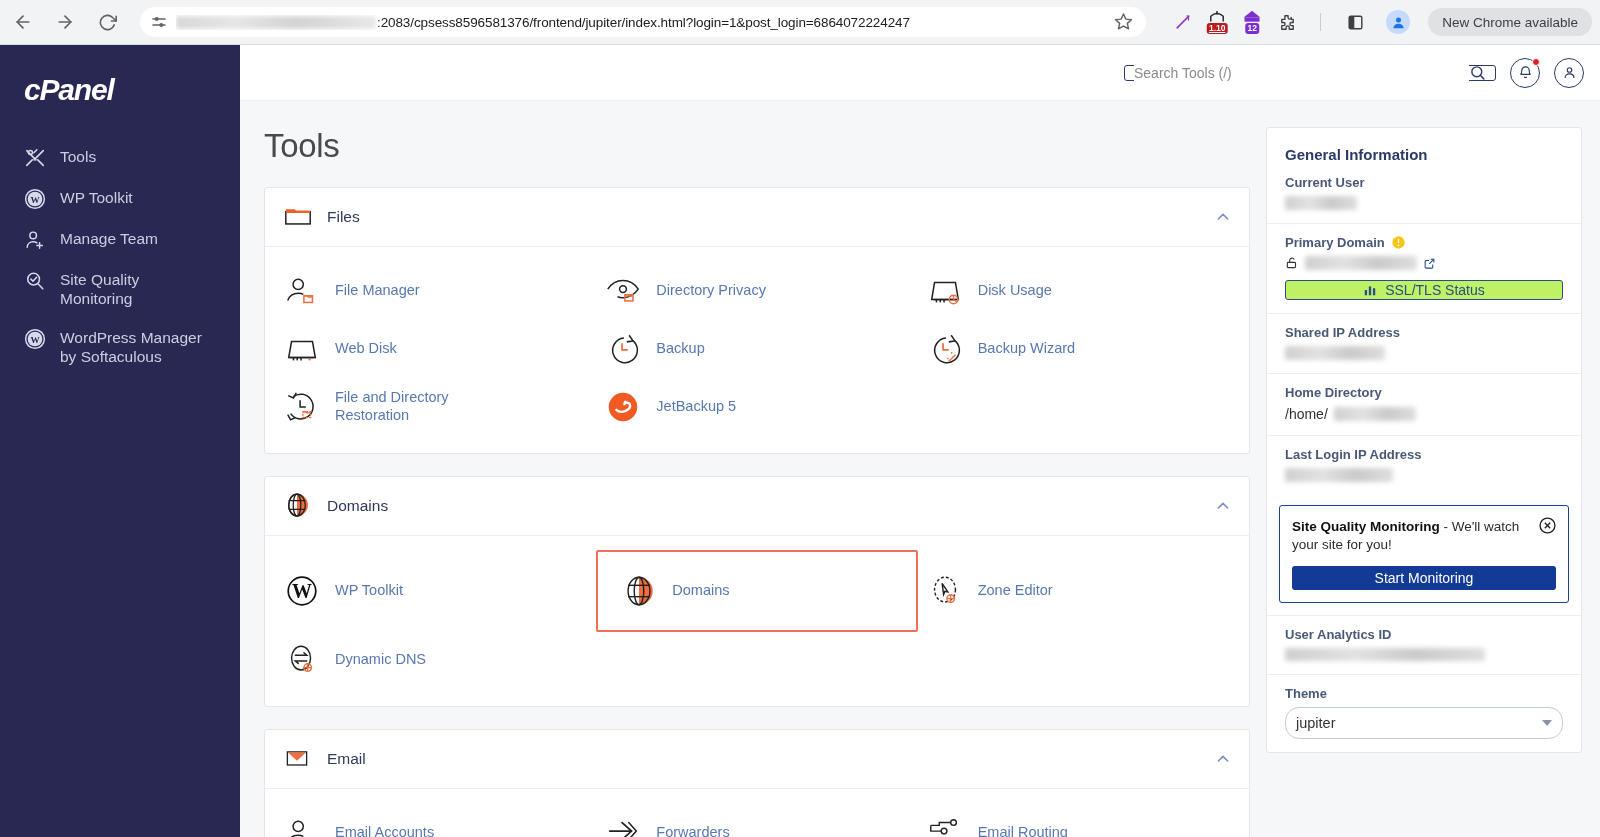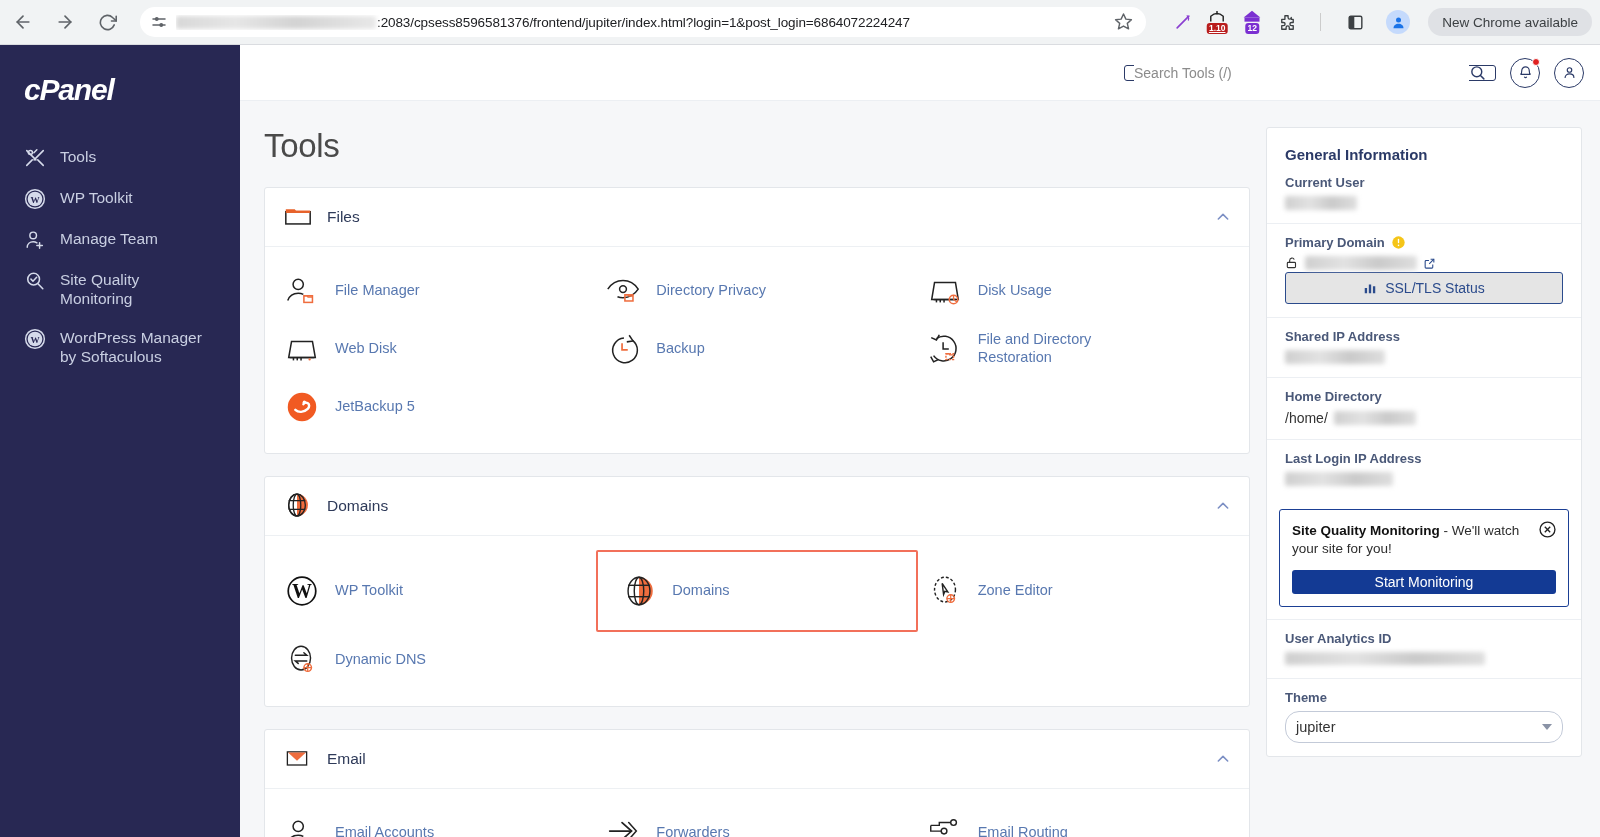--- a/index.html
+++ b/index.html
@@ -179,22 +179,22 @@
     filter: blur(2.4px);
   }
   .redact.w1 { width: 72px; }
   .redact.w2 { width: 112px; }
   .redact.w3 { width: 100px; }
   .redact.w4 { width: 82px; }
   .redact.w5 { width: 108px; }
   .redact.w6 { width: 200px; height: 13px; }
   .warn-ico { width: 15px; height: 15px; }
   .ssl-btn {
-    margin-top: 2px; width: 100%; height: 32px;
-    border: 1px solid #2b4b8c; background: #e5e5e5;
+    margin-top: 10px; width: 100%; height: 20px;
+    border: 1px solid #2b4b8c; background: #bef264;
     border-radius: 3px; display: flex; align-items: center;
     justify-content: center; gap: 8px; color: #2b4b8c;
     font-size: 14px; cursor: pointer;
   }
   .notice {
     margin: 10px 12px 12px 12px; border: 1px solid #1b3f94;
     border-radius: 3px; padding: 12px 12px 12px 12px; position: relative;
   }
   .notice-text { font-size: 13.5px; color: #2d2d2d; line-height: 1.35; padding-right: 26px; }
   .notice-text b { color: #111; }
@@ -476,20 +476,33 @@
               <span class="tool-ico">
                 <svg width="38" height="38" viewBox="0 0 40 40" fill="none" stroke="#222" stroke-width="1.6">
                     <path d="M30 11a13 13 0 1 1-9 -2.6"></path>
                     <polyline points="26.5,5.5 30.5,11.5 24,12.5"></polyline>
                     <path d="M19 14v7h6" stroke="#ef6d3e" stroke-width="1.8"></path>
                   </svg>
               </span>
               <span class="tool-label">Backup</span>
             </div>
 
+            <div class="tool">
+              <span class="tool-ico">
+                <svg width="38" height="38" viewBox="0 0 40 40" fill="none" stroke="#222" stroke-width="1.6">
+                    <path d="M30 11a13 13 0 1 1-9 -2.6"></path>
+                    <polyline points="26.5,5.5 30.5,11.5 24,12.5"></polyline>
+                    <path d="M18 14v7h6" stroke="#ef6d3e" stroke-width="1.8"></path>
+                    <line x1="24" y1="33" x2="31" y2="26" stroke="#ef6d3e" stroke-width="1.5"></line>
+                    <circle cx="23" cy="30" r="0.9" fill="#ef6d3e" stroke="none"></circle>
+                    <circle cx="27" cy="24" r="0.9" fill="#ef6d3e" stroke="none"></circle>
+                  </svg>
+              </span>
+              <span class="tool-label">Backup Wizard</span>
+            </div>
 
             <div class="tool">
               <span class="tool-ico">
                 <svg width="38" height="38" viewBox="0 0 40 40" fill="none" stroke="#222" stroke-width="1.6">
                     <path d="M11 9a13 13 0 1 1-3 18"></path>
                     <polyline points="14,5 11,10.5 5.5,8"></polyline>
                     <polyline points="5,28 8,33.5 13,31"></polyline>
                     <path d="M18 13v7h6" stroke="#222" stroke-width="1.6"></path>
                     <rect x="21" y="25" width="8" height="6" stroke="#ef6d3e" stroke-width="1.5" stroke-dasharray="2 1.4"></rect>
                     <path d="M21 25h3l1 1.2h4" stroke="#ef6d3e" stroke-width="1.5"></path>

